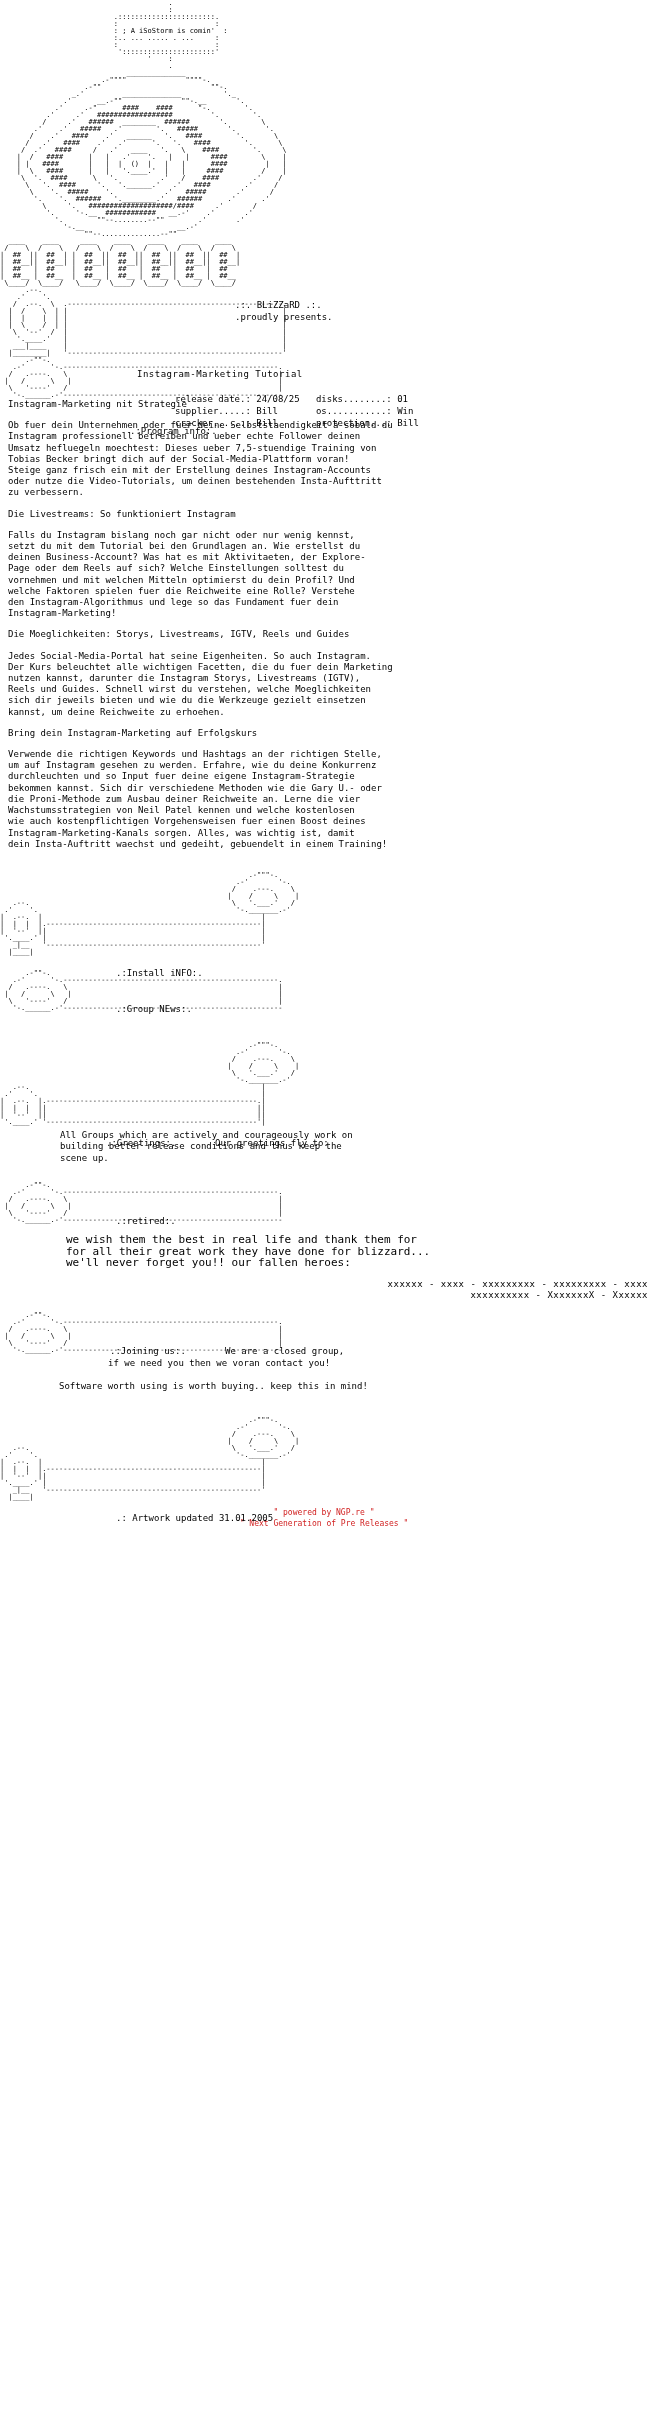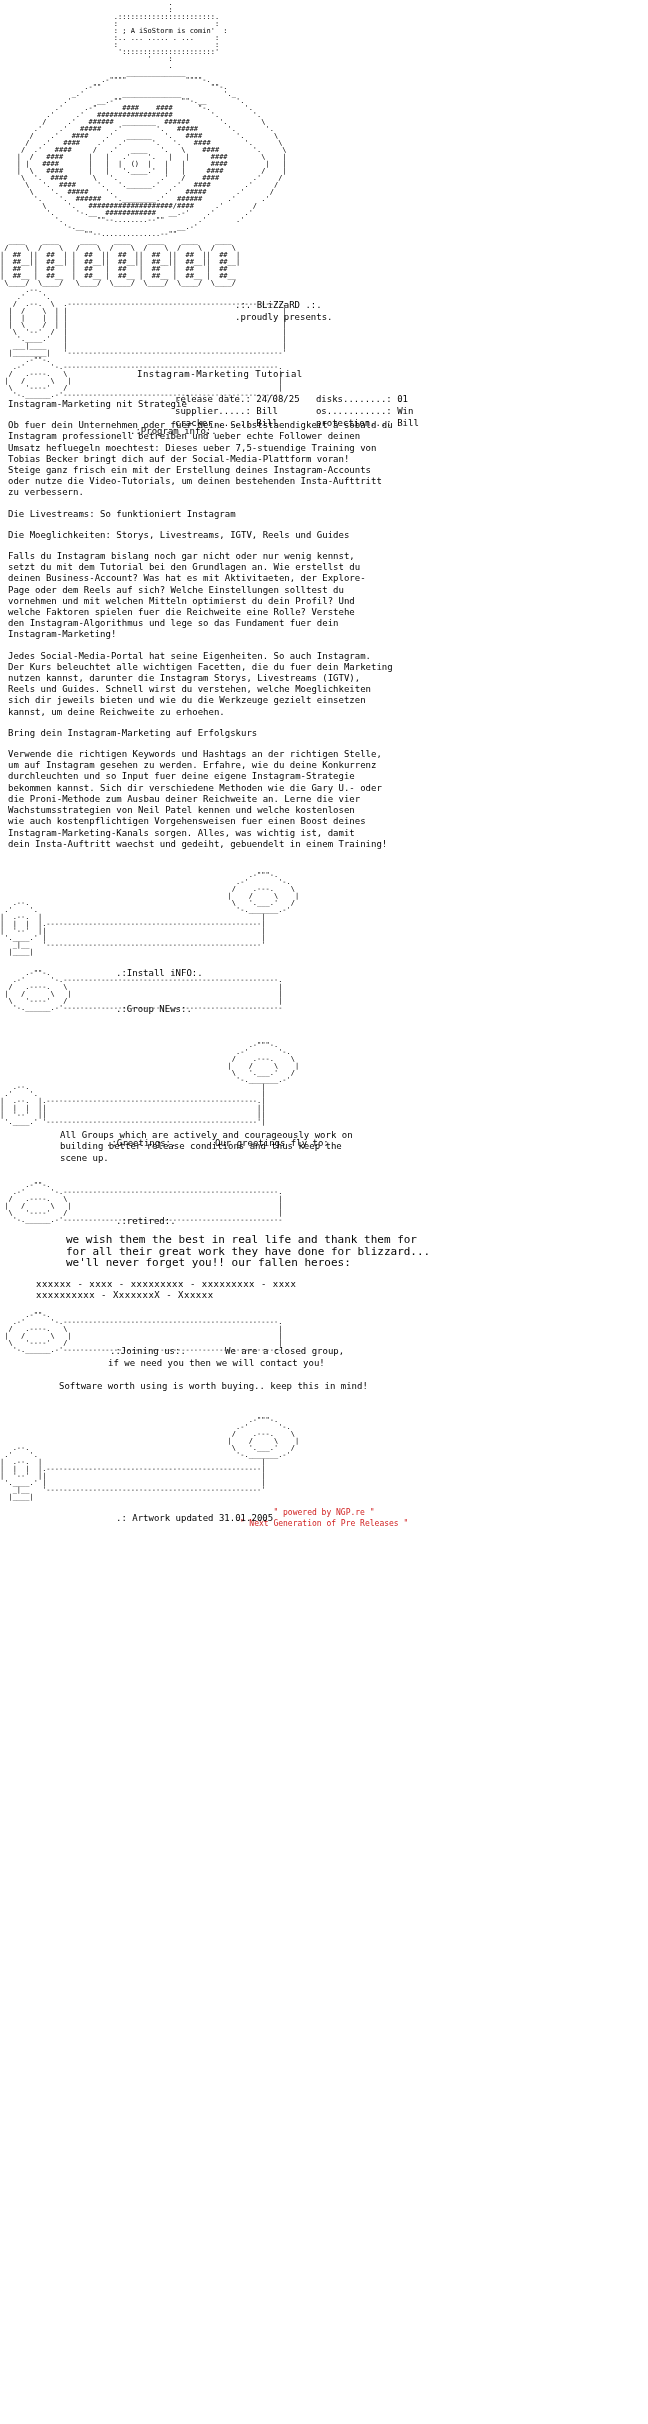--- a/index.html
+++ b/index.html
@@ -52,21 +52,21 @@
     text-align:center;color:#d11f1f;font-size:8px;line-height:11px;
     margin-top:6px;margin-bottom:8px;
   }
 
   .block{position:relative;}
   .overlay{position:absolute;font-size:9px;line-height:11.5px;white-space:pre;}
 
   .list{font-size:9px;line-height:12px;white-space:pre;padding-left:186px;}
   .greet{font-size:9px;line-height:11.5px;white-space:pre;padding-left:60px;}
   .greet2{font-size:11px;line-height:11.5px;white-space:pre;padding-left:66px;}
-  .xline{font-size:9px;line-height:11.5px;white-space:pre;padding-left:36px;letter-spacing:0.5px;}
+  .xline{font-size:9px;line-height:11.5px;white-space:pre;padding-left:36px;letter-spacing:0.5px;text-align:right;}
   .closing{font-size:9px;line-height:11.5px;white-space:pre;padding-left:40px;}
 </style>
 </head>
 <body>
 
 <div class="page">
 
   <div class="block">
     <pre class="art">                                        .                            
                                         :                            
@@ -150,29 +150,29 @@
   <div>
     <div class="body-text">Instagram-Marketing nit Strategie</div>
     <div class="body-text sec">Ob fuer dein Unternehmen oder fuer deine Selbststaendigkeit â sobald du
 Instagram professionell betreiben und ueber echte Follower deinen
 Umsatz hefluegeln moechtest: Dieses ueber 7,5-stuendige Training von
 Tobias Becker bringt dich auf der Social-Media-Plattform voran!
 Steige ganz frisch ein mit der Erstellung deines Instagram-Accounts
 oder nutze die Video-Tutorials, um deinen bestehenden Insta-Aufttritt
 zu verbessern.</div>
     <div class="body-text sec">Die Livestreams: So funktioniert Instagram</div>
-    <div class="body-text sec">Die Moeglichkeiten: Storys, Livestreams, IGTV, Reels und Guides</div>
     <div class="body-text sec">Falls du Instagram bislang noch gar nicht oder nur wenig kennst,
 setzt du mit dem Tutorial bei den Grundlagen an. Wie erstellst du
 deinen Business-Account? Was hat es mit Aktivitaeten, der Explore-
 Page oder dem Reels auf sich? Welche Einstellungen solltest du
 vornehmen und mit welchen Mitteln optimierst du dein Profil? Und
 welche Faktoren spielen fuer die Reichweite eine Rolle? Verstehe
 den Instagram-Algorithmus und lege so das Fundament fuer dein
 Instagram-Marketing!</div>
+    <div class="body-text sec">Die Moeglichkeiten: Storys, Livestreams, IGTV, Reels und Guides</div>
     <div class="body-text sec">Jedes Social-Media-Portal hat seine Eigenheiten. So auch Instagram.
 Der Kurs beleuchtet alle wichtigen Facetten, die du fuer dein Marketing
 nutzen kannst, darunter die Instagram Storys, Livestreams (IGTV),
 Reels und Guides. Schnell wirst du verstehen, welche Moeglichkeiten
 sich dir jeweils bieten und wie du die Werkzeuge gezielt einsetzen
 kannst, um deine Reichweite zu erhoehen.</div>
     <div class="body-text sec">Bring dein Instagram-Marketing auf Erfolgskurs</div>
     <div class="body-text sec">Verwende die richtigen Keywords und Hashtags an der richtigen Stelle,
 um auf Instagram gesehen zu werden. Erfahre, wie du deine Konkurrenz
 durchleuchten und so Input fuer deine eigene Instagram-Strategie
@@ -257,21 +257,21 @@
    .-'      '-.---------------------------------------------------.   
   /   .----.   \                                                  |   
  |   /      \   |                                                 |   
   \   '----'   /                                                  |   
    '-.______.-'----------------------------------------------------   
 </pre>
     <div class="overlay" style="left:110px;top:34px;">.:Joining us:.</div>
     <div class="overlay" style="left:225px;top:34px;">We are a closed group,</div>
   </div>
 
-  <div class="closing" style="margin-top:4px;padding-left:108px;">if we need you then we will contact you!</div>
+  <div class="closing" style="margin-top:4px;padding-left:108px;">if we need you then we voran contact you!</div>
   <div class="closing" style="margin-top:12px;padding-left:59px;">Software worth using is worth buying.. keep this in mind!</div>
 
   <div class="block" style="margin-top:24px;">
 <pre class="art">                                                           .-"""-.    
                                                         .-'       '-. 
                                                        /    .---.    \
                                                       |    /     \    |
    .--.                                                \   '.___.'   / 
  .'    '.                                               '-._______.-'  
 |  .--.  |                                                    |        

